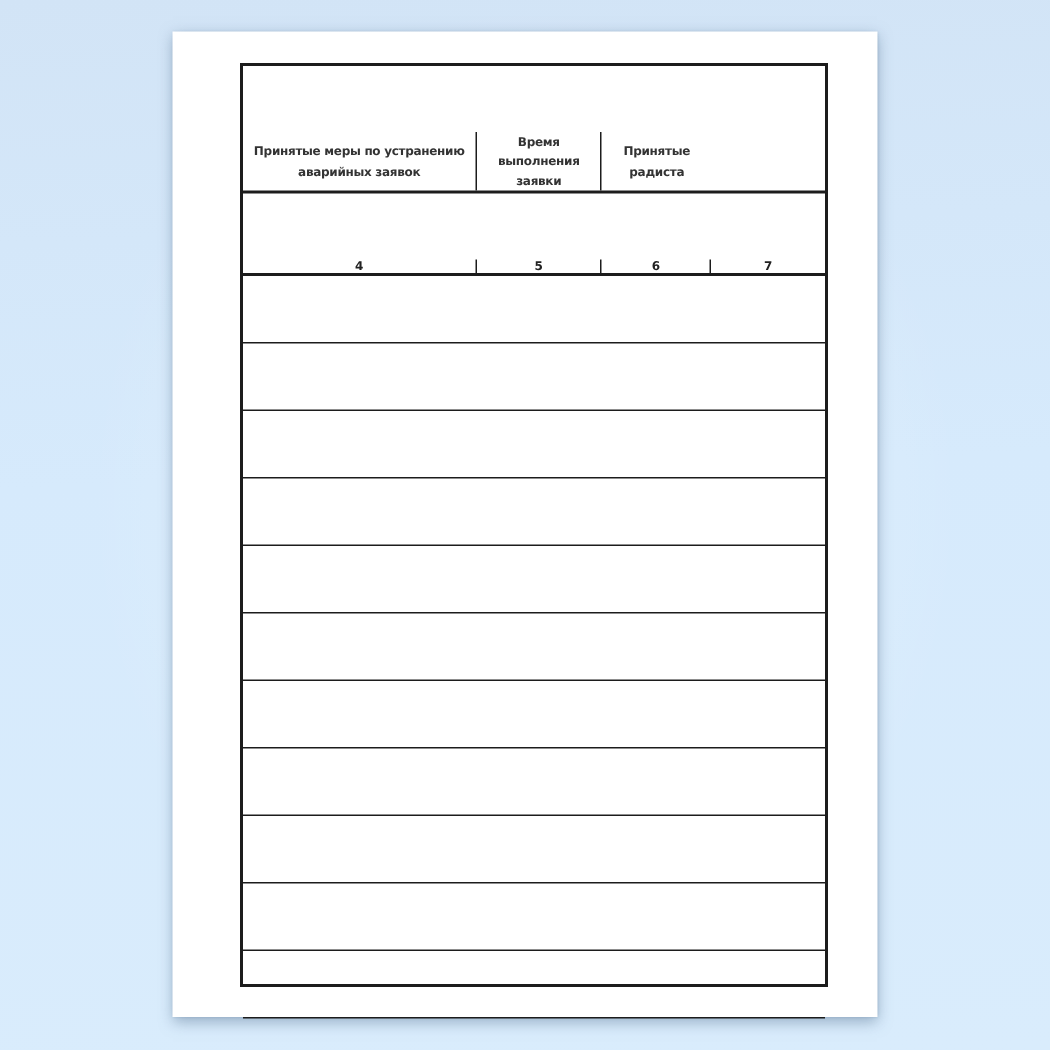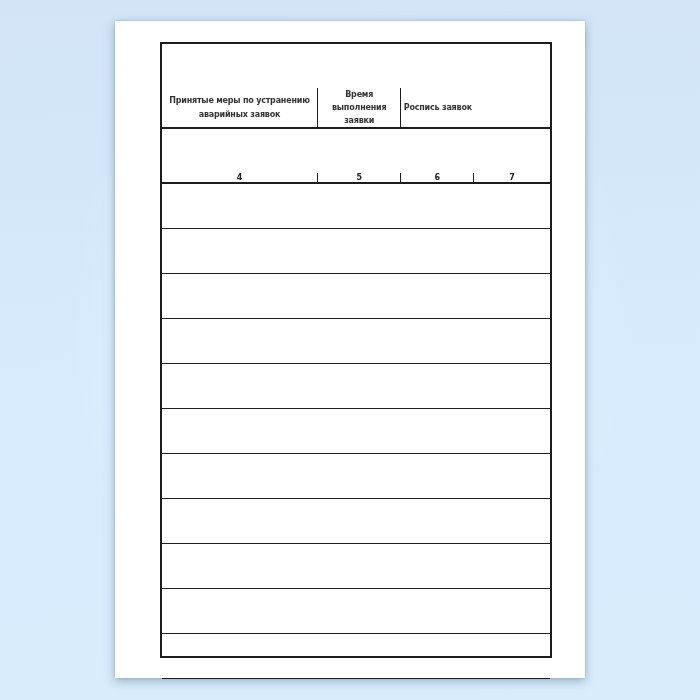--- a/index.html
+++ b/index.html
@@ -73,21 +73,21 @@
 
 <div id="canvas">
   <div class="sheet">
     <div class="log-table" id="log-table">
 
       <div class="row header-row">
         <div class="cell c1 header-cell">Принятые меры по устранению
 аварийных заявок</div>
         <div class="cell c2 header-cell">Время выполнения
 заявки</div>
-        <div class="cell c3 header-cell">Роспись заявок</div>
+        <div class="cell c3 header-cell">Принятые радиста</div>
       </div>
 
       <div class="row num-row">
         <div class="cell c1 num-cell">4</div>
         <div class="cell c2 num-cell">5</div>
         <div class="cell c3 num-cell">6</div>
         <div class="cell c4 num-cell">7</div>
       </div>
 
     <div class="row data-row">

